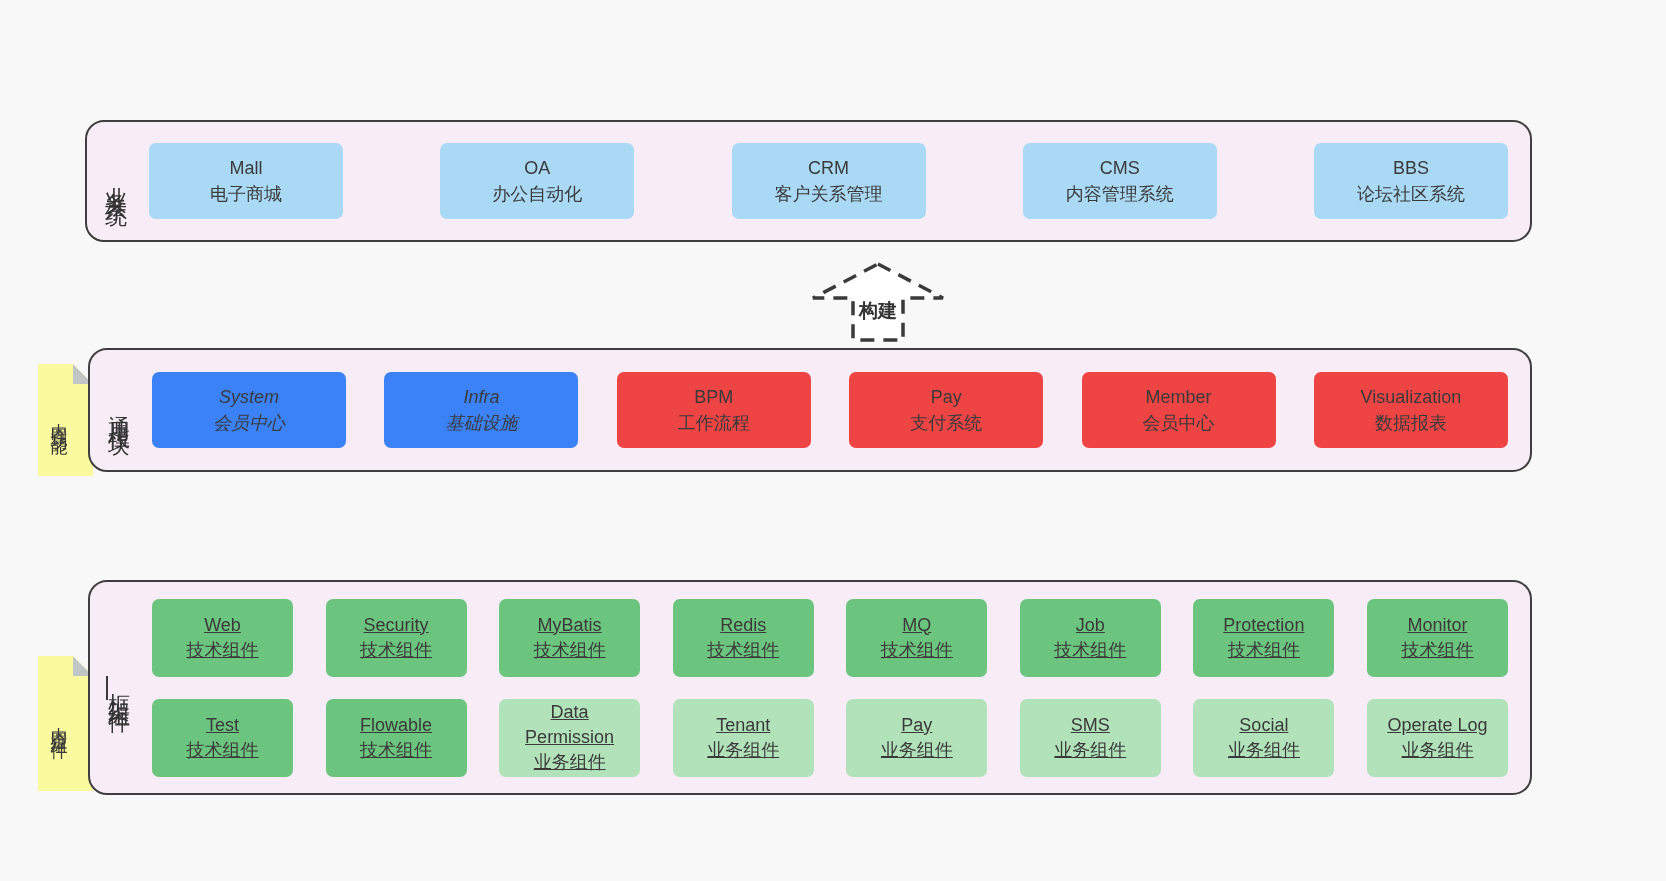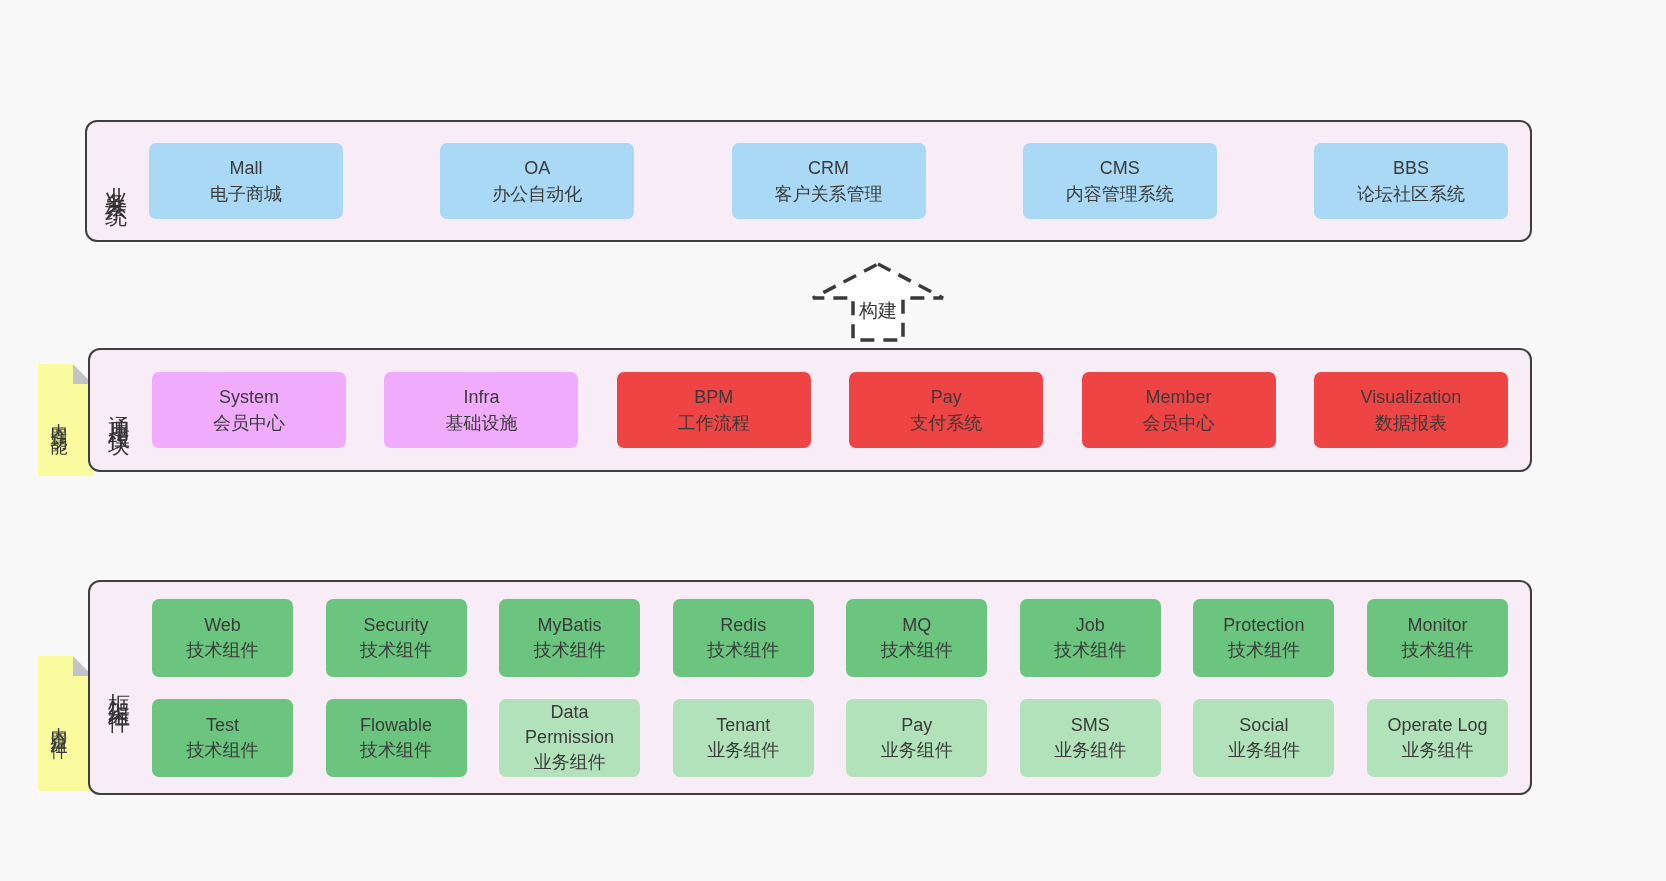--- a/index.html
+++ b/index.html
@@ -3,26 +3,26 @@
 <meta charset="utf-8">
 <style>
   html,body { margin:0; padding:0; }
   .stage {
     position:relative; width:1666px; height:881px;
     background:#f8f8f8; overflow:hidden;
     font-family:"Liberation Sans", sans-serif; color:#3a3a3a;
   }
   .panel {
     position:absolute; background:#f8edf6;
-    border:2px solid #3f3f3f; border-radius:12px;
+    border:2px solid #3f3f3f; border-radius:19px;
     box-sizing:border-box; z-index:1;
   }
   #panel-business   { left:85px;  top:120px; width:1447px; height:122px; }
   #panel-modules    { left:88px;  top:348px; width:1444px; height:124px; }
-  #panel-components { left:88px;  top:580px; width:1444px; height:215px; }
+  #panel-components { left:88px;  top:580px; width:1444px; height:215px;text-decoration:underline; }
 
   .panel-inner { display:flex; align-items:center; width:100%; height:100%; }
   .panel-label {
     writing-mode:vertical-rl; text-orientation:upright;
     font-size:22px; letter-spacing:6px; color:#333;
     margin-left:12px; line-height:34px; white-space:nowrap;
   }
   .boxes {
     flex:1; display:flex; justify-content:space-between; align-items:center;
     margin:0 22px 0 16px;
@@ -32,21 +32,21 @@
 
   .box {
     display:flex; flex-direction:column; justify-content:center; align-items:center;
     text-align:center; border-radius:7px;
     font-size:18px; line-height:26px;
   }
   .box-lg { width:194px; height:76px; }
   .box-sm { width:141px; height:78px; line-height:25px; }
   .box-sm .en { max-width:112px; }
   .blue        { background:#a9d9f5; }
-  .red         { background:#f0abfc; }
+  .red         { background:#3b82f6;font-style:italic; }
   .pink        { background:#ef4444; }
   .green-dark  { background:#6cc57e; }
   .green-light { background:#b1e2ba; }
 
   .sticky {
     position:absolute; z-index:0; background:#fafa9e;
     display:flex; align-items:center; justify-content:center;
     clip-path:polygon(0 0, calc(100% - 20px) 0, 100% 20px, 100% 100%, 0 100%);
   }
   .sticky::after {
@@ -55,21 +55,21 @@
   }
   #sticky-features   { left:38px; top:364px; width:55px; height:112px; }
   #sticky-components { left:38px; top:656px; width:55px; height:135px; }
   .sticky-text {
     writing-mode:vertical-rl; text-orientation:upright;
     font-size:17px; letter-spacing:5px; line-height:20px; color:#333;
     margin-right:14px;
   }
 
   .arrow { position:absolute; width:136px; height:82px; z-index:1; }
-  #arrow-build     { left:810px; top:261px; }
+  #arrow-build     { left:810px; top:261px;font-weight:bold; }
   #arrow-implement { left:824px; top:497px; }
   .arrow svg { position:absolute; left:0; top:0; }
   .arrow-label {
     position:absolute; left:50%; top:36px; transform:translateX(-50%);
     background:#ffffff; padding:1px 3px; font-size:19px; color:#333;
     white-space:nowrap;
   }
 </style>
 </head>
 <body>

